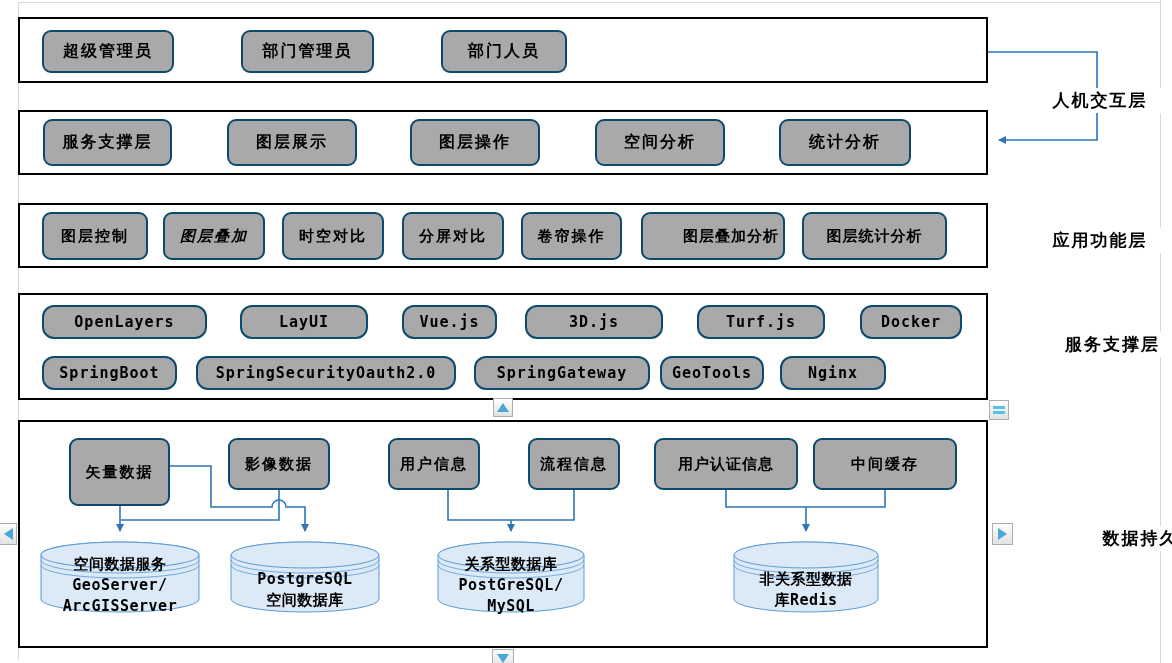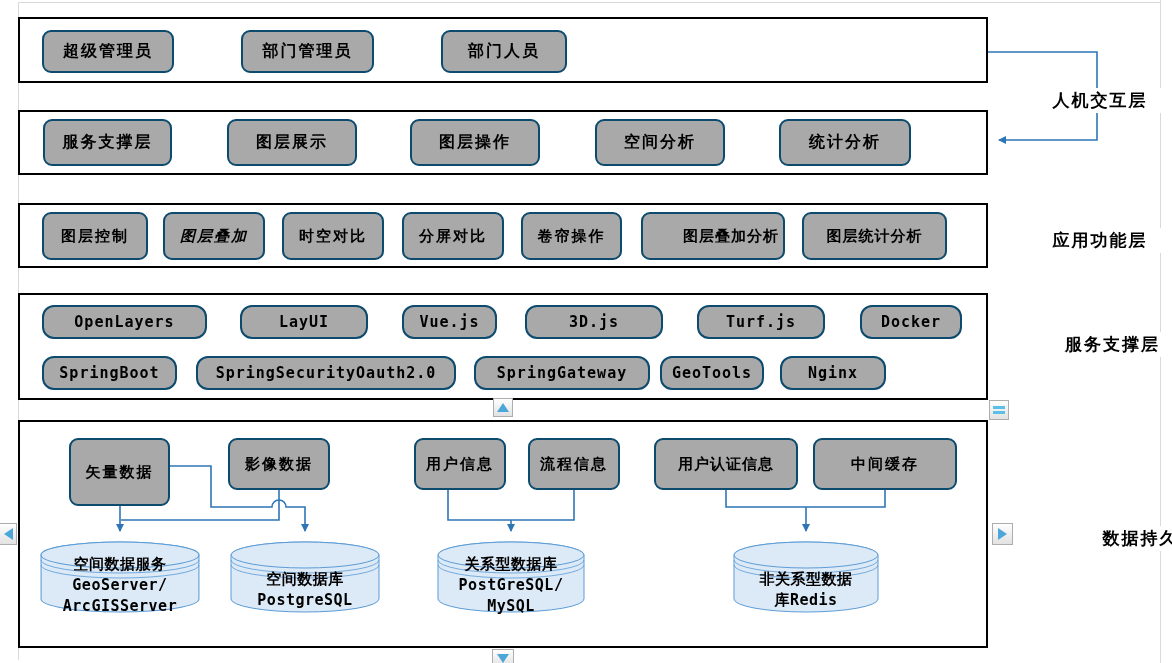--- a/index.html
+++ b/index.html
@@ -103,21 +103,21 @@
 <div class="btn en" style="left:860px;top:305px;width:102px;height:34px;">Docker</div>
 
 <div class="btn en" style="left:42px;top:356px;width:135px;height:34px;">SpringBoot</div>
 <div class="btn en" style="left:196px;top:356px;width:260px;height:34px;">SpringSecurityOauth2.0</div>
 <div class="btn en" style="left:474px;top:356px;width:176px;height:34px;">SpringGateway</div>
 <div class="btn en" style="left:660px;top:356px;width:104px;height:34px;">GeoTools</div>
 <div class="btn en" style="left:780px;top:356px;width:106px;height:34px;">Nginx</div>
 
 <div class="btn cn" style="left:69px;top:438px;width:101px;height:68px;font-size:15px;">矢量数据</div>
 <div class="btn cn" style="left:228px;top:438px;width:102px;height:52px;font-size:15px;">影像数据</div>
-<div class="btn cn" style="left:414px;top:438px;width:92px;height:52px;font-size:15px;">用户信息</div>
+<div class="btn cn" style="left:388px;top:438px;width:92px;height:52px;font-size:15px;">用户信息</div>
 <div class="btn cn" style="left:528px;top:438px;width:92px;height:52px;font-size:15px;">流程信息</div>
 <div class="btn cn" style="left:654px;top:438px;width:144px;height:52px;font-size:15px;letter-spacing:1px;">用户认证信息</div>
 <div class="btn cn" style="left:813px;top:438px;width:144px;height:52px;font-size:15px;">中间缓存</div>
 
 <div class="cyl" style="left:40px;top:541px;width:160px;height:70px;">
   <svg width="160" height="72" viewBox="0 0 150 72" preserveAspectRatio="none">
     <path d="M1,14 A74,13 0 0 1 149,14 V58 A74,13 0 0 1 1,58 Z" fill="#dce9f7" stroke="#5b9bd5" stroke-width="1"></path>
     <path d="M1,19 A74,13 0 0 0 149,19" fill="none" stroke="#5b9bd5" stroke-width="0.8"></path>
     <path d="M1,24 A74,13 0 0 0 149,24" fill="none" stroke="#5b9bd5" stroke-width="0.8"></path>
     <ellipse cx="75" cy="14" rx="74" ry="13" fill="#dce9f7" stroke="#5b9bd5" stroke-width="1"></ellipse>
@@ -130,22 +130,22 @@
 </div>
 
 <div class="cyl" style="left:230px;top:541px;width:150px;height:70px;">
   <svg width="150" height="72" viewBox="0 0 150 72" preserveAspectRatio="none">
     <path d="M1,14 A74,13 0 0 1 149,14 V58 A74,13 0 0 1 1,58 Z" fill="#dce9f7" stroke="#5b9bd5" stroke-width="1"></path>
     <path d="M1,19 A74,13 0 0 0 149,19" fill="none" stroke="#5b9bd5" stroke-width="0.8"></path>
     <path d="M1,24 A74,13 0 0 0 149,24" fill="none" stroke="#5b9bd5" stroke-width="0.8"></path>
     <ellipse cx="75" cy="14" rx="74" ry="13" fill="#dce9f7" stroke="#5b9bd5" stroke-width="1"></ellipse>
   </svg>
   <div class="cyl-text" style="top:28px;">
+    <span>PostgreSQL</span>
     <span>空间数据库</span>
-    <span>PostgreSQL</span>
   </div>
 </div>
 
 <div class="cyl" style="left:437px;top:541px;width:148px;height:70px;">
   <svg width="148" height="72" viewBox="0 0 150 72" preserveAspectRatio="none">
     <path d="M1,14 A74,13 0 0 1 149,14 V58 A74,13 0 0 1 1,58 Z" fill="#dce9f7" stroke="#5b9bd5" stroke-width="1"></path>
     <path d="M1,19 A74,13 0 0 0 149,19" fill="none" stroke="#5b9bd5" stroke-width="0.8"></path>
     <path d="M1,24 A74,13 0 0 0 149,24" fill="none" stroke="#5b9bd5" stroke-width="0.8"></path>
     <ellipse cx="75" cy="14" rx="74" ry="13" fill="#dce9f7" stroke="#5b9bd5" stroke-width="1"></ellipse>
   </svg>

